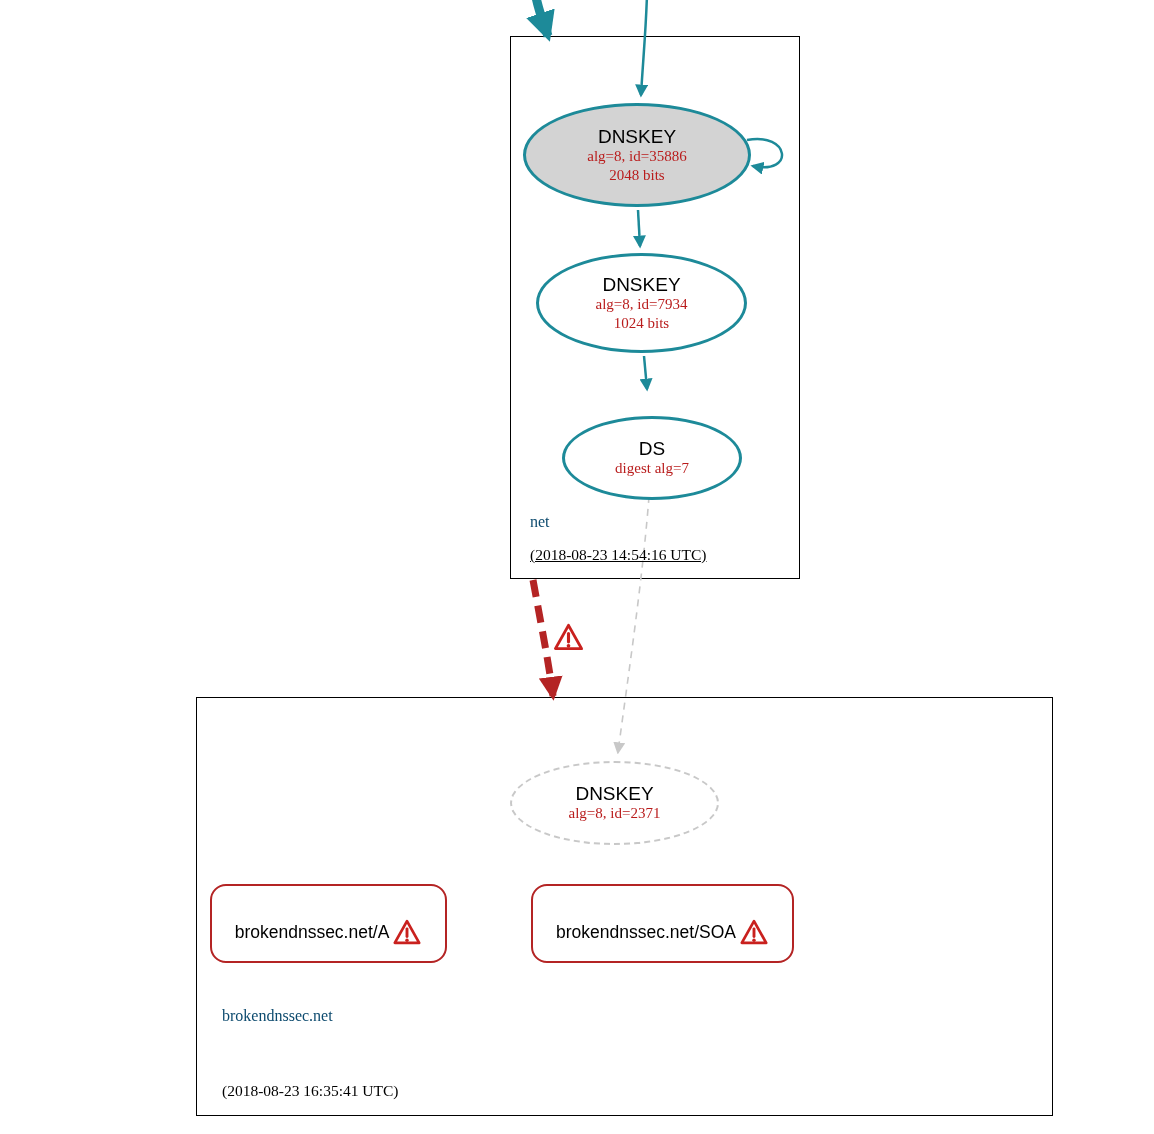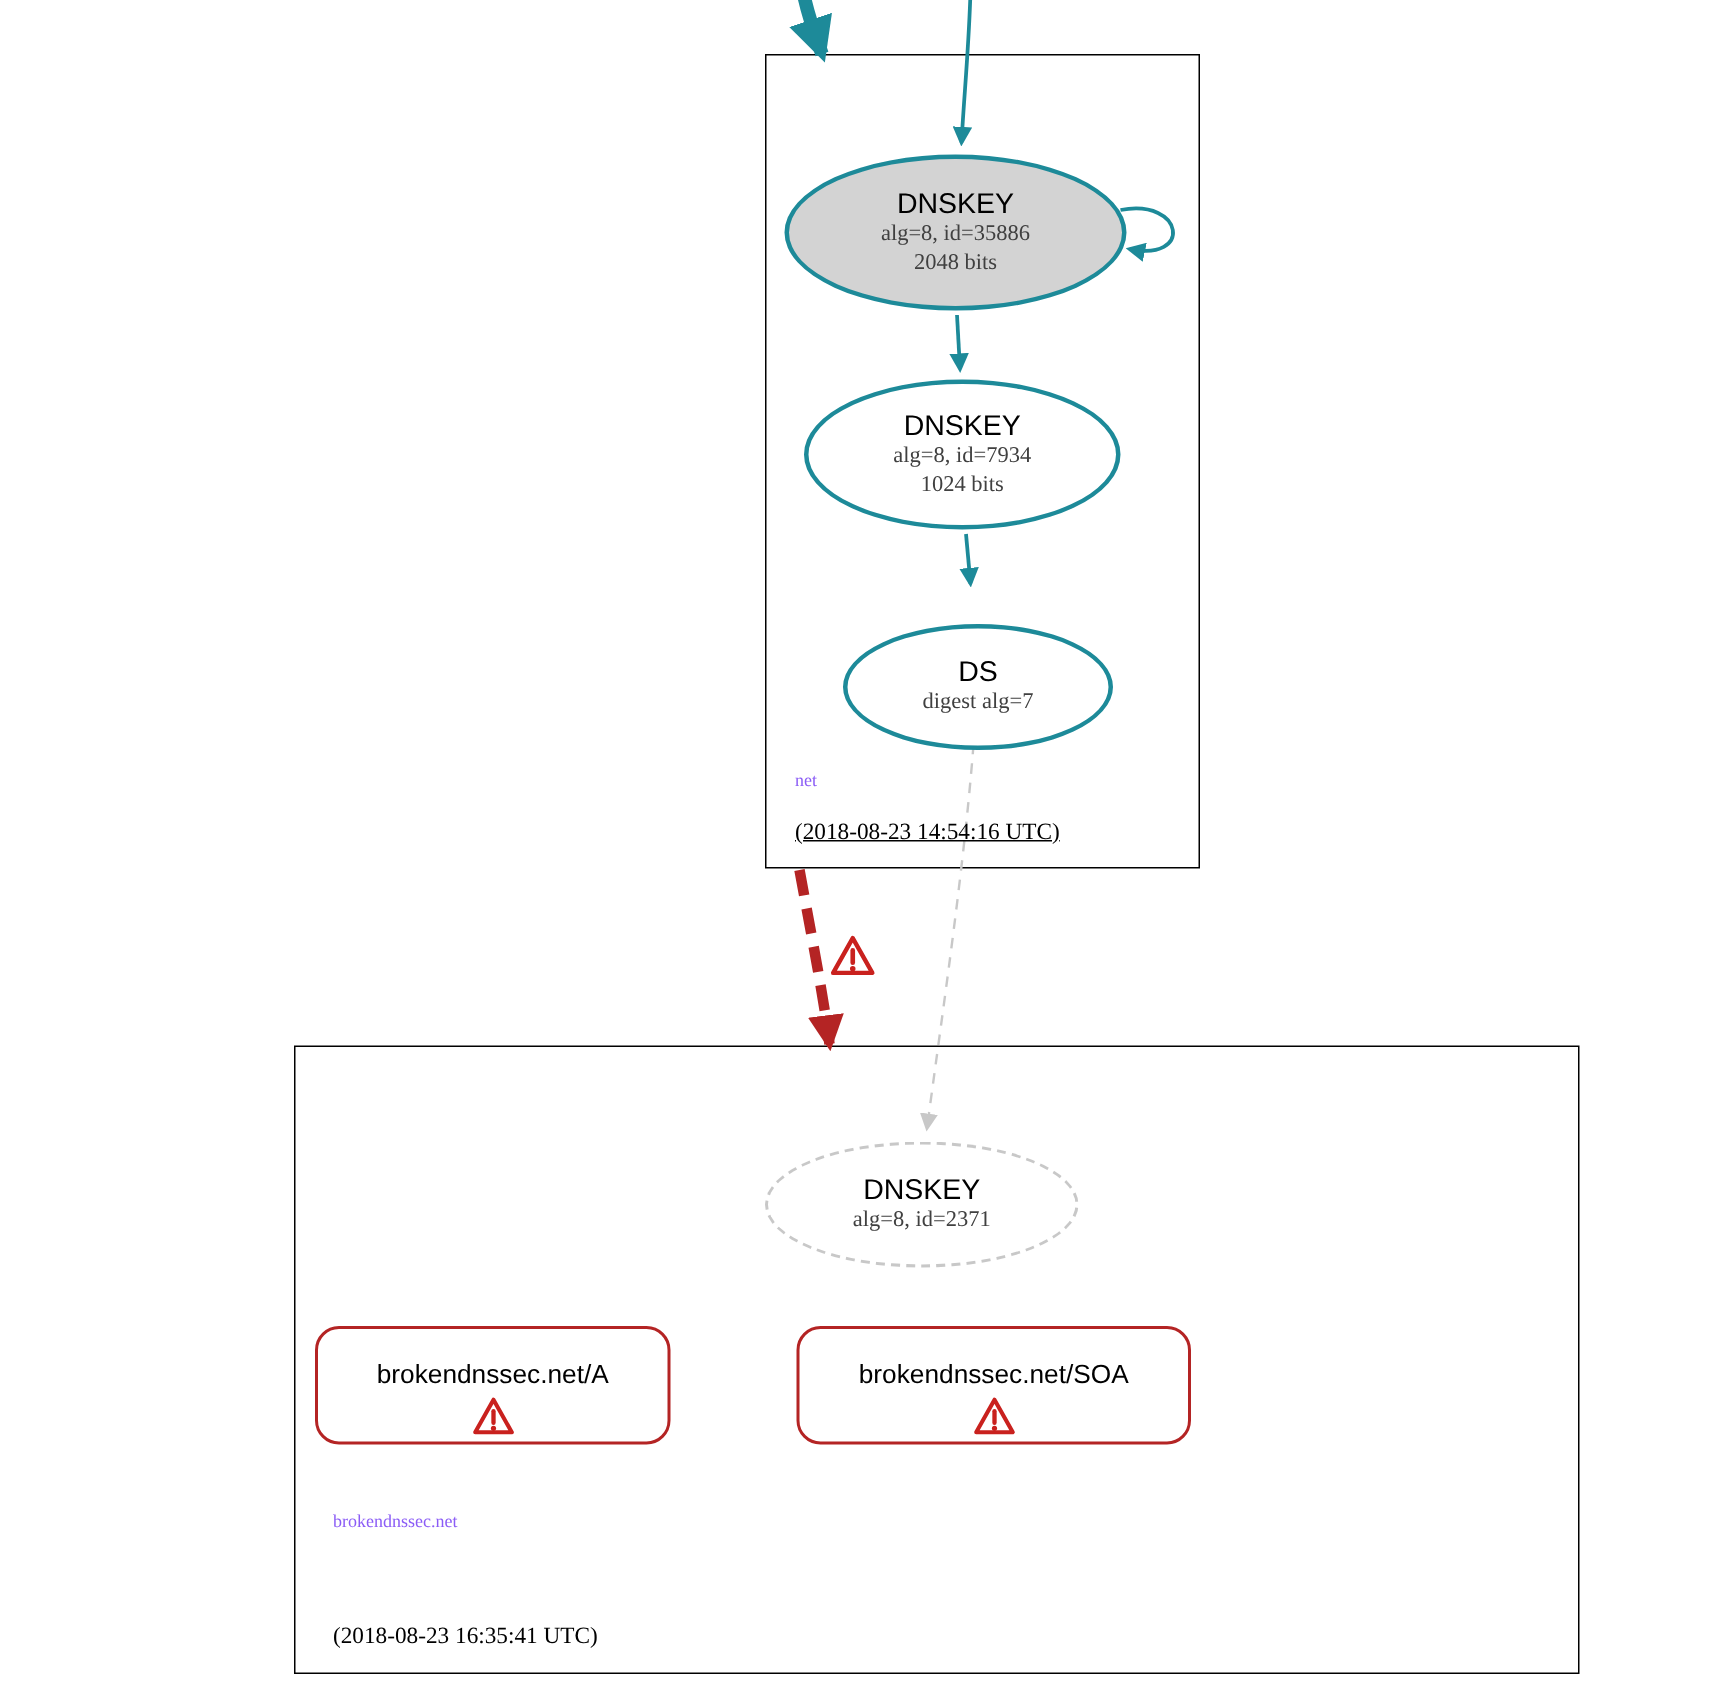--- a/index.html
+++ b/index.html
@@ -43,50 +43,50 @@
 
   .node-title {
     font-family: "Liberation Sans", sans-serif;
     font-size: 19px;
     color: #000000;
     line-height: 1.12;
   }
   .node-detail {
     font-family: "Liberation Serif", serif;
     font-size: 15px;
-    color: #404040;
+    color: #b91c1c;
     line-height: 1.22;
   }
 
   .rrset {
     position: absolute;
     z-index: 3;
     box-sizing: border-box;
     border: 2.5px solid #b42424;
     border-radius: 16px;
     background: #ffffff;
     display: flex;
-    flex-direction: column;
+    flex-direction: row;
     align-items: center;
     justify-content: center;
     gap: 3px;
     padding-top: 17px;
   }
   .rrset-label {
     font-family: "Liberation Sans", sans-serif;
     font-size: 17.5px;
     color: #000000;
   }
 
   .zone-name {
     position: absolute;
     z-index: 3;
     font-family: "Liberation Serif", serif;
-    font-size: 12px;
-    color: #8b5cf6;
+    font-size: 16px;
+    color: #0c4a6e;
   }
   .zone-ts {
     position: absolute;
     z-index: 3;
     font-family: "Liberation Serif", serif;
     font-size: 15.5px;
     color: #000000;
   }
 
   .warning-icon { display: block; }

